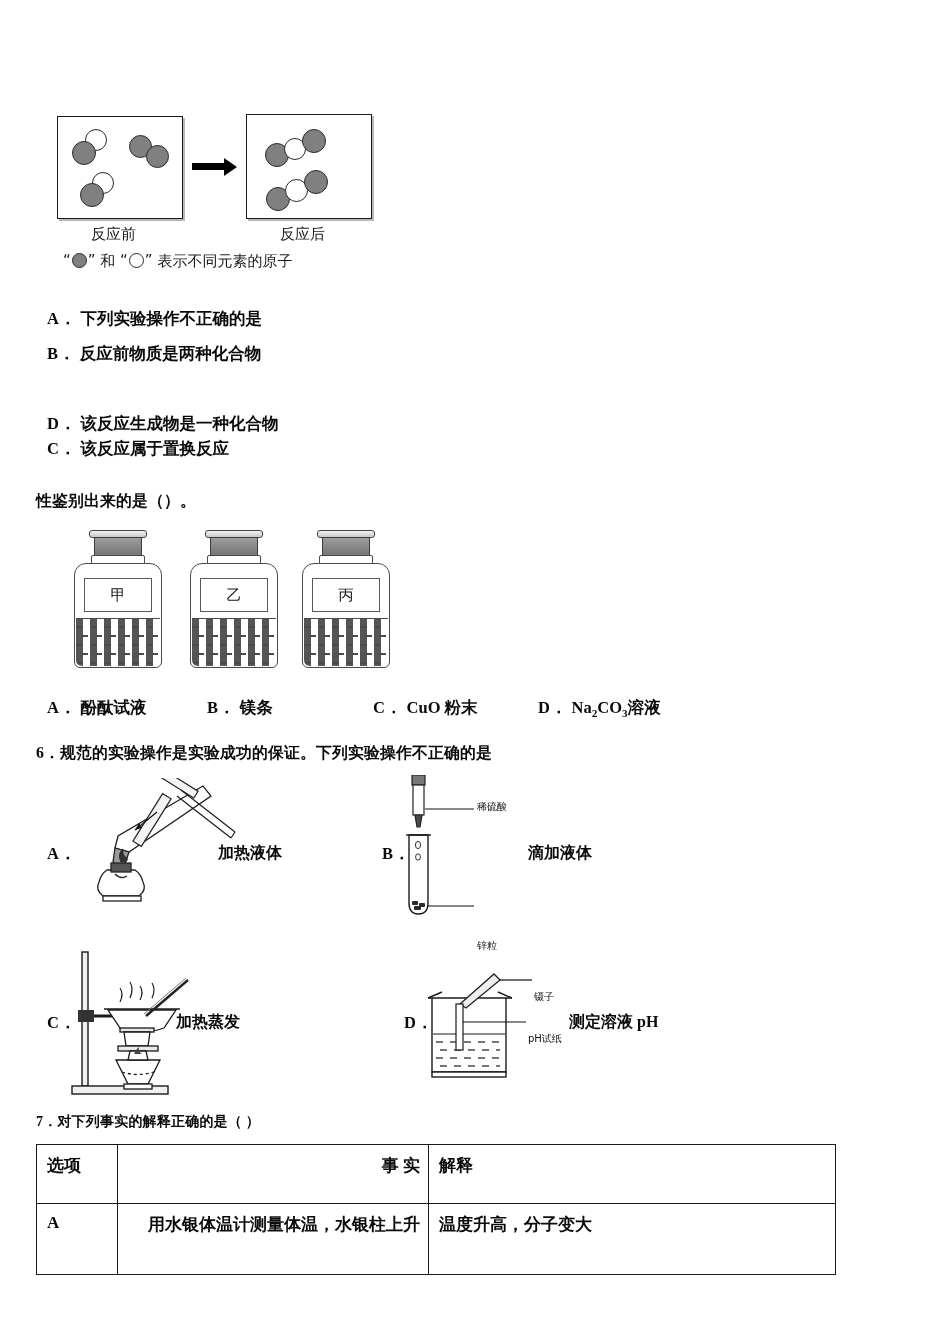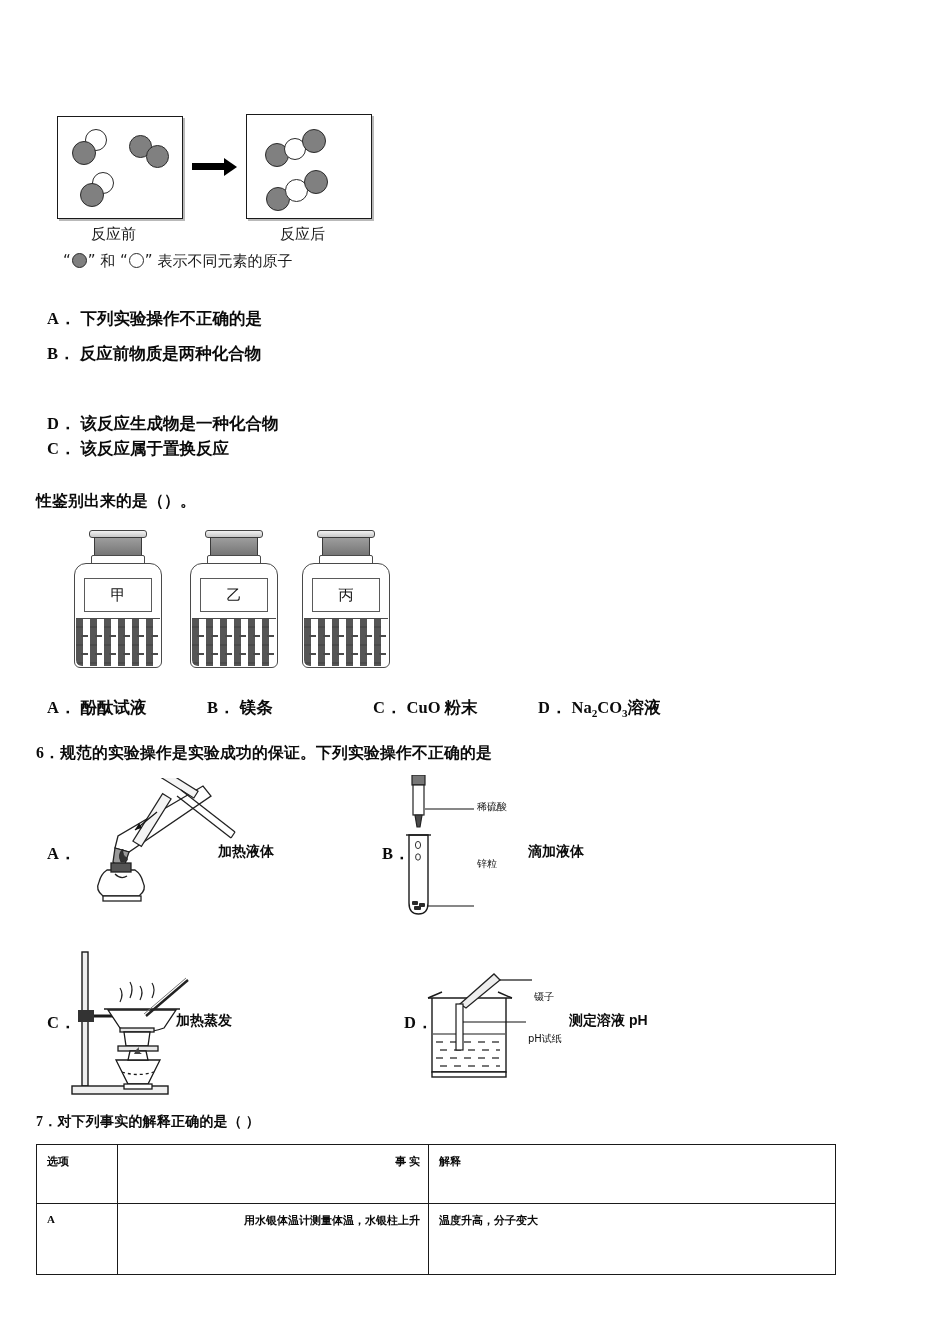--- a/index.html
+++ b/index.html
@@ -134,41 +134,41 @@
   }
   .b-liquid .dashrow {
     position: absolute; left: 0; width: 100%; height: 2px;
     background-image: repeating-linear-gradient(to right, #4a4a4a 0 7px, transparent 7px 14px);
   }
 
   
   .appar { position: absolute; }
   .lbl-cn {
     position: absolute;
-    font-family: Liberation Sans, sans-serif;
-    font-size: 14px; font-weight: bold; color: #0b0b0b; white-space: nowrap;
+    font-family: Liberation Serif, serif;
+    font-size: 16px; font-weight: bold; color: #0b0b0b; white-space: nowrap;
   }
   .lbl-small {
     position: absolute;
     font-family: "DejaVu Sans", "Liberation Sans", sans-serif;
     font-size: 10px; color: #111; white-space: nowrap;
   }
 
   
   #q7-table {
     position: absolute;
     border-collapse: collapse;
     table-layout: fixed;
   }
   #q7-table td {
     border: 1.3px solid #1a1a1a;
     vertical-align: top;
     padding: 9px 8px 9px 10px;
     font-family: "Liberation Serif", "DejaVu Serif", serif;
-    font-size: 11px;
+    font-size: 17px;
     font-weight: bold;
     color: #0b0b0b;
     background: #fff;
   }
   #q7-table td.c-opt { width: 62px; }
   #q7-table td.c-fact { width: 292px; text-align: right; }
   #q7-table td.c-exp { width: 388px; }
   .row-head td { height: 40px; }
   .row-a td { height: 52px; }
 </style>
@@ -357,21 +357,21 @@
         <ellipse cx="20" cy="70" rx="2.6" ry="3.6"></ellipse>
         <ellipse cx="20" cy="82" rx="2.4" ry="3.2"></ellipse>
       </g>
 
       <line x1="27" y1="34" x2="76" y2="34" stroke="#111" stroke-width="1.2"></line>
 
       <line x1="30" y1="131" x2="76" y2="131" stroke="#111" stroke-width="1.2"></line>
     </svg>
   </div>
   <div class="lbl-small" style="left:477px; top:800px;">稀硫酸</div>
-  <div class="lbl-small" style="left:477px; top:857px;">锌粒</div>
+  <div class="lbl-small" style="left:477px; top:939px;">锌粒</div>
   <div class="lbl-cn" style="left:528px; top:843px;">滴加液体</div>
 
   <div class="optline opt-letter" style="position:absolute; left:47px; top:1012px;">C．</div>
   <div class="appar" style="left:68px; top:948px; width:170px; height:150px;">
     <svg width="170" height="150" viewBox="0 0 170 150">
 
       <g stroke="#1a1a1a" stroke-width="1.4" fill="#efefef">
         <rect x="14" y="4" width="6" height="134"></rect>
         <rect x="4" y="138" width="96" height="8"></rect>
       </g>

